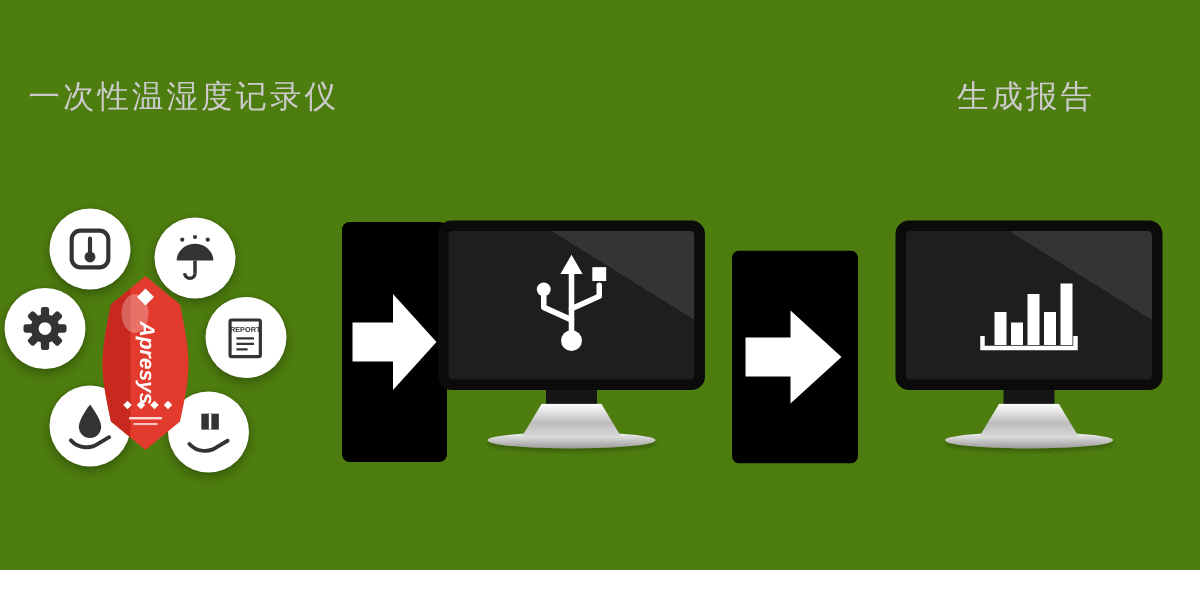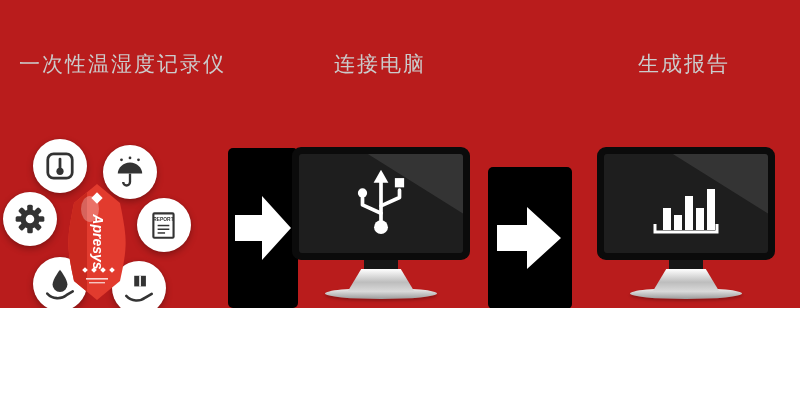--- a/index.html
+++ b/index.html
@@ -1,17 +1,17 @@
 <!DOCTYPE html>
 <html><head>
 <meta charset="utf-8">
 <style>
   * { margin:0; padding:0; box-sizing:border-box; }
   html,body { background:#ffffff; font-family:"Liberation Sans", sans-serif; }
-  .canvas { position:relative; width:800px; height:308px; background:#b91c1c; overflow:hidden; }
+  .canvas { position:relative; width:800px; height:380px; background:#4d7c0f; overflow:hidden; }
 
   .step-label { position:absolute; top:50px; color:#cbcbcb; font-size:21px; letter-spacing:2px; text-align:center; white-space:nowrap; }
   .label-1 { left:0px; width:245px; }
   .label-2 { left:300px; width:160px; }
   .label-3 { left:604px; width:160px; }
 
   .feature-circle { position:absolute; width:54px; height:54px; border-radius:50%; background:#fff;
     box-shadow:0 3px 7px rgba(0,0,0,0.28), 0 0 2px rgba(0,0,0,0.15);
     display:flex; align-items:center; justify-content:center; }
   .pos-thermo   { left:33px;  top:139px; }
@@ -42,21 +42,20 @@
   .base  { width:112px; height:11px; margin:-3px auto 0; border-radius:50%;
     background:linear-gradient(180deg,#f5f5f5,#9b9b9b);
     box-shadow:0 2px 3px rgba(0,0,0,0.25); }
 </style>
 </head>
 <body>
 
 <div class="canvas">
 
   <div class="step-label label-1">一次性温湿度记录仪</div>
-  <div class="step-label label-2">连接电脑</div>
   <div class="step-label label-3">生成报告</div>
 
   <div class="feature-circle pos-thermo">
     <svg width="34" height="34" viewBox="0 0 32 32">
       <rect x="4.5" y="4.5" width="23" height="23" rx="5.5" fill="none" stroke="#333" stroke-width="2.6"></rect>
       <line x1="16" y1="9.5" x2="16" y2="18" stroke="#333" stroke-width="2.6" stroke-linecap="round"></line>
       <circle cx="16" cy="21" r="3.4" fill="#333"></circle>
     </svg>
   </div>
 

